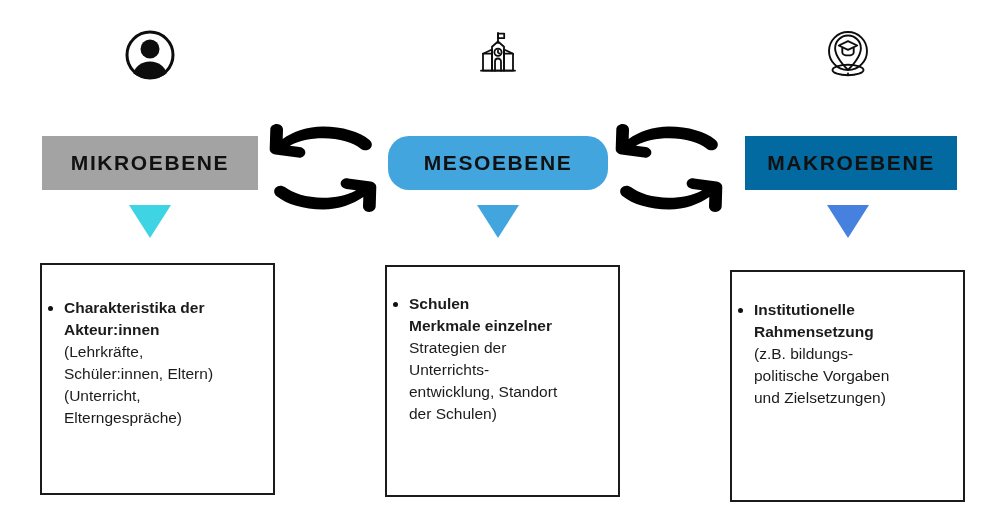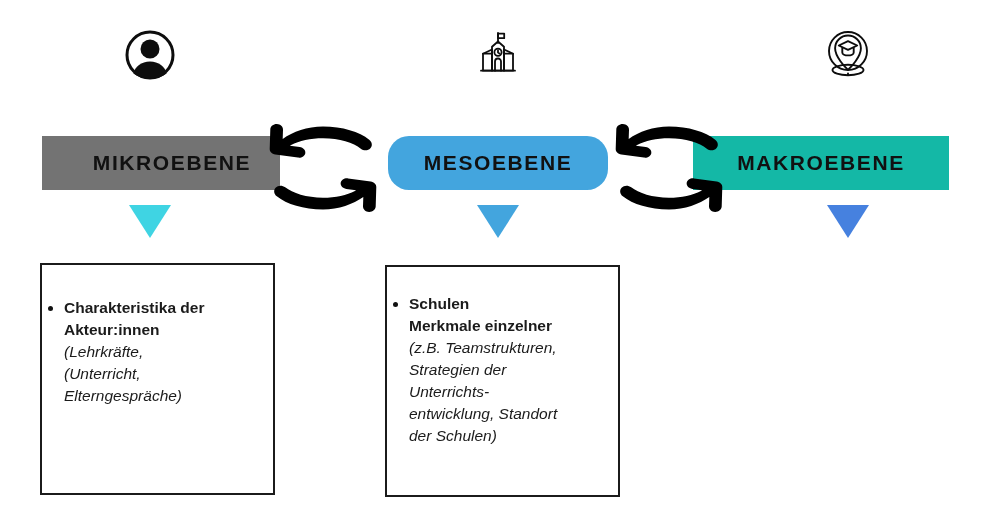--- a/index.html
+++ b/index.html
@@ -91,21 +91,20 @@
   .detail-text {
     font-size: 15.5px;
     line-height: 1.42;
     color: #1b1b1b;
   }
   .detail-text .b {
     font-weight: 700;
   }
   .detail-text .n {
     font-weight: 400;
-    font-style: italic;
   }
   .detail-text span { display: block; }
 </style>
 </head>
 <body>
 
 <div id="canvas">
 
   <div class="icon-circle" style="left:112px; top:17px;">
     <span>
@@ -155,29 +154,29 @@
           <path d="M26 12.2l-9.2 4.3 9.2 4.3 9.2-4.3z"></path>
           <path d="M20.3 18.8v4.6c0 1.7 2.6 3 5.7 3s5.7-1.3 5.7-3v-4.6"></path>
 
           <ellipse cx="26" cy="41" rx="15.5" ry="5.2"></ellipse>
           <path d="M26 44.5v1.6"></path>
         </g>
       </svg>
     </span>
   </div>
 
-  <div class="level-bar" style="left:42px; top:136px; width:216px; background:#737373;padding-left:22px;">
+  <div class="level-bar" style="left:42px; top:136px; width:216px; background:#a3a3a3;">
     <span class="bar-label">MIKROEBENE</span>
   </div>
 
   <div class="level-bar" style="left:388px; top:136px; width:220px; background:#43A5DE;border-radius:21px;">
     <span class="bar-label">MESOEBENE</span>
   </div>
 
-  <div class="level-bar" style="left:693px; top:136px; width:256px; background:#14b8a6;">
+  <div class="level-bar" style="left:745px; top:136px; width:212px; background:#0369a1;">
     <span class="bar-label">MAKROEBENE</span>
   </div>
 
   <div class="exchange-arrow" style="left:262px; top:118px;">
     <svg width="122" height="100" viewBox="0 0 122 100">
       <g fill="#000000">
 
         <path d="M61 8.5c19.5 0 36.4 5.3 46.2 13.2 3 2.4 3.5 6.1 1.2 8.6-2.3 2.5-6.6 2.8-9.6.4-7.2-5.8-21.4-10.4-37.8-10.4-12.6 0-23.9 2.7-31.9 6.8l-1.2.7 9.8 1.3c3.6.5 6.1 3.2 5.6 6.1-.5 2.9-3.8 4.9-7.4 4.4l-22.6-3c-3.3-.4-5.7-2.8-5.6-5.5l.6-19.6C8.4 8.4 11.4 6 14.9 6.1c3.5.1 6.2 2.7 6.1 5.7l-.3 9.1C30.9 13.7 45.2 8.5 61 8.5z"></path>
 
         <path d="M61 91.5c-19.5 0-36.4-5.3-46.2-13.2-3-2.4-3.5-6.1-1.2-8.6 2.3-2.5 6.6-2.8 9.6-.4 7.2 5.8 21.4 10.4 37.8 10.4 12.6 0 23.9-2.7 31.9-6.8l1.2-.7-9.8-1.3c-3.6-.5-6.1-3.2-5.6-6.1.5-2.9 3.8-4.9 7.4-4.4l22.6 3c3.3.4 5.7 2.8 5.6 5.5l-.6 19.6c-.1 3.1-3.1 5.5-6.6 5.4-3.5-.1-6.2-2.7-6.1-5.7l.3-9.1C91.1 86.3 76.8 91.5 61 91.5z"></path>
@@ -198,37 +197,50 @@
   <div class="down-triangle" style="left:477px; top:205px; border-top:33px solid #43A5DE;"></div>
   <div class="down-triangle" style="left:827px; top:205px; border-top:33px solid #4681DF;"></div>
 
   <div class="detail-box" style="left:40px; top:263px; width:235px; height:232px;">
     <ul style="margin-top:32px;">
       <li>
         <div class="detail-text">
           <span class="b">Charakteristika der</span>
           <span class="b">Akteur:innen</span>
           <span class="n">(Lehrkräfte,</span>
+          <span class="n">Schüler:innen, Eltern)</span>
           <span class="n">(Unterricht,</span>
           <span class="n">Elterngespräche)</span>
         </div>
       </li>
     </ul>
   </div>
 
   <div class="detail-box" style="left:385px; top:265px; width:235px; height:232px;">
     <ul style="margin-top:26px;">
       <li>
         <div class="detail-text">
           <span class="b">Schulen</span>
           <span class="b">Merkmale einzelner</span>
-          <span class="n">(z.B. Teamstrukturen,</span>
           <span class="n">Strategien der</span>
           <span class="n">Unterrichts-</span>
           <span class="n">entwicklung, Standort</span>
           <span class="n">der Schulen)</span>
         </div>
       </li>
     </ul>
   </div>
 
+  <div class="detail-box" style="left:730px; top:270px; width:235px; height:232px;">
+    <ul style="margin-top:27px;">
+      <li>
+        <div class="detail-text">
+          <span class="b">Institutionelle</span>
+          <span class="b">Rahmensetzung</span>
+          <span class="n">(z.B. bildungs-</span>
+          <span class="n">politische Vorgaben</span>
+          <span class="n">und Zielsetzungen)</span>
+        </div>
+      </li>
+    </ul>
+  </div>
 
 </div>
 
 </body></html>

